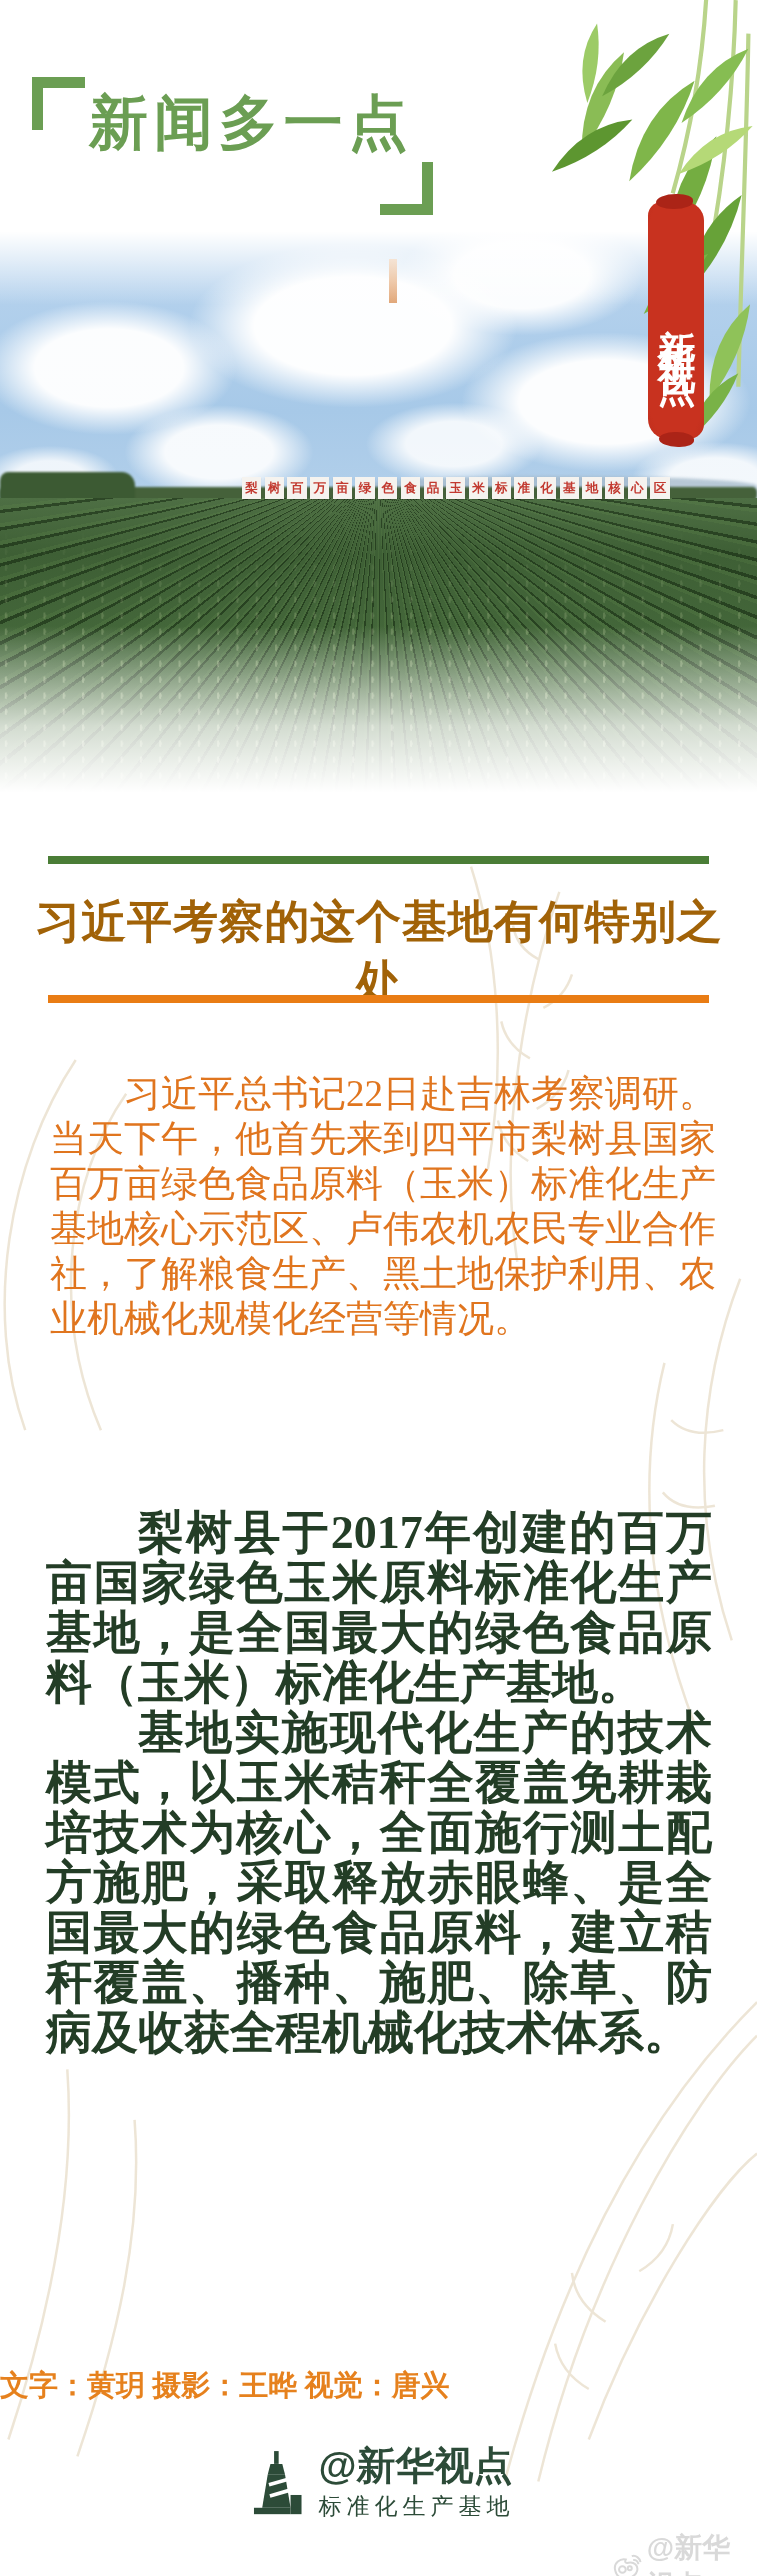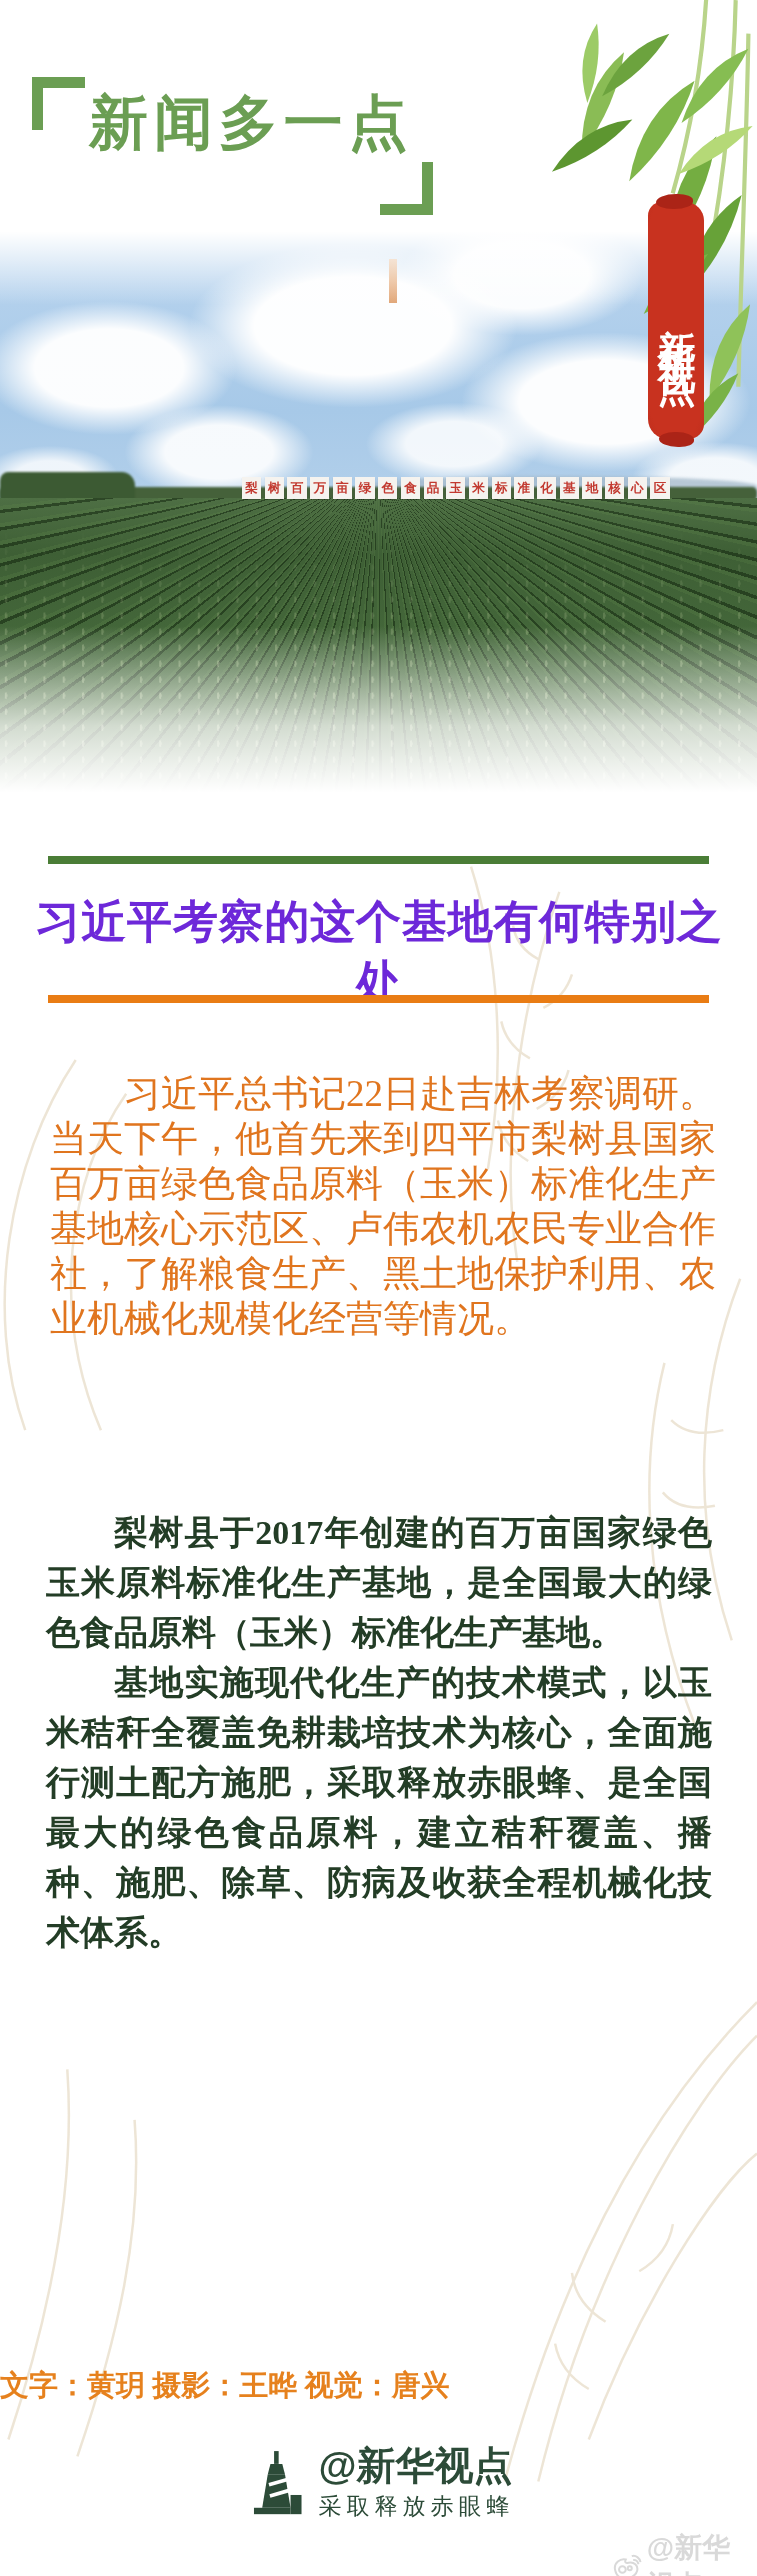--- a/index.html
+++ b/index.html
@@ -67,29 +67,29 @@
   .fade-top{position:absolute;left:0;top:0;width:757px;height:80px;
      background:linear-gradient(180deg,#ffffff 8%,rgba(255,255,255,0) 100%);}
   .fade-bottom{position:absolute;left:0;bottom:0;width:757px;height:181px;
      background:linear-gradient(180deg,rgba(255,255,255,0) 0%,rgba(255,255,255,.75) 55%,#ffffff 92%);}
 
   
   .bar{position:absolute;left:48px;width:661px;z-index:2;}
   .bar.green{top:856px;height:8.4px;background:#4a7d36;}
   .bar.orange{top:995px;height:7.6px;background:#e97c14;}
   .headline{position:absolute;left:34px;top:892px;width:690px;margin:0;text-align:center;
-     font-family:"Liberation Serif",serif;font-size:45px;font-weight:700;color:#6d28d9;
+     font-family:"Liberation Serif",serif;font-size:45px;font-weight:700;color:#a16207;
      letter-spacing:0.8px;z-index:2;}
 
   
   .lead{position:absolute;left:46px;top:1067px;width:666px;margin:4px;z-index:2;
      font-family:"Liberation Serif",serif;font-size:37px;line-height:45px;color:#e0751e;
      text-align:justify;text-indent:2em;}
   .bodytext{position:absolute;left:46px;top:1508px;width:666px;z-index:2;
-     font-family:"Liberation Serif",serif;font-size:34px;line-height:50px;color:#233d26;
+     font-family:"Liberation Serif",serif;font-size:46px;line-height:50px;color:#233d26;
      font-weight:700;text-align:justify;}
   .bodytext p{margin:0;text-indent:2em;}
 
   .credits{position:absolute;left:0;top:2366px;width:757px;margin:0;text-align:left;z-index:2;
      font-family:"Liberation Serif",serif;font-size:29px;font-weight:700;color:#e6811d;}
 
   
   .footer{position:absolute;left:0;top:2446px;width:757px;display:flex;justify-content:center;
      align-items:center;gap:11.8px;color:#2c4b38;z-index:2;}
   .footer .txt{display:flex;flex-direction:column;}
@@ -209,21 +209,21 @@
         <rect x="12" y="62" width="40" height="7"></rect>
         <rect x="52" y="48" width="12" height="21"></rect>
       </g>
       <g fill="#ffffff">
         <rect x="28" y="32" width="20" height="4" transform="rotate(-16 38 34)"></rect>
         <rect x="29" y="44" width="22" height="4" transform="rotate(-16 40 46)"></rect>
       </g>
     </svg>
     <div class="txt">
       <div class="handle">@新华视点</div>
-      <div class="sub">采取释放赤眼蜂</div>
+      <div class="sub">标准化生产基地</div>
     </div>
   </div>
 
   <div class="wb">
     <svg width="39" height="35" viewBox="0 0 46 42">
       <g fill="none" stroke="#d9d9d9" stroke-width="3">
         <path d="M6,24 C4,14 14,7 22,9 C20,13 22,15 26,14 C34,12 41,18 39,26 C37,34 27,38 18,37 C10,36 7,30 6,24 Z"></path>
         <circle cx="17" cy="24" r="5"></circle>
         <circle cx="28" cy="22" r="3"></circle>
         <path d="M31,4 C37,2 43,7 44,13"></path>

